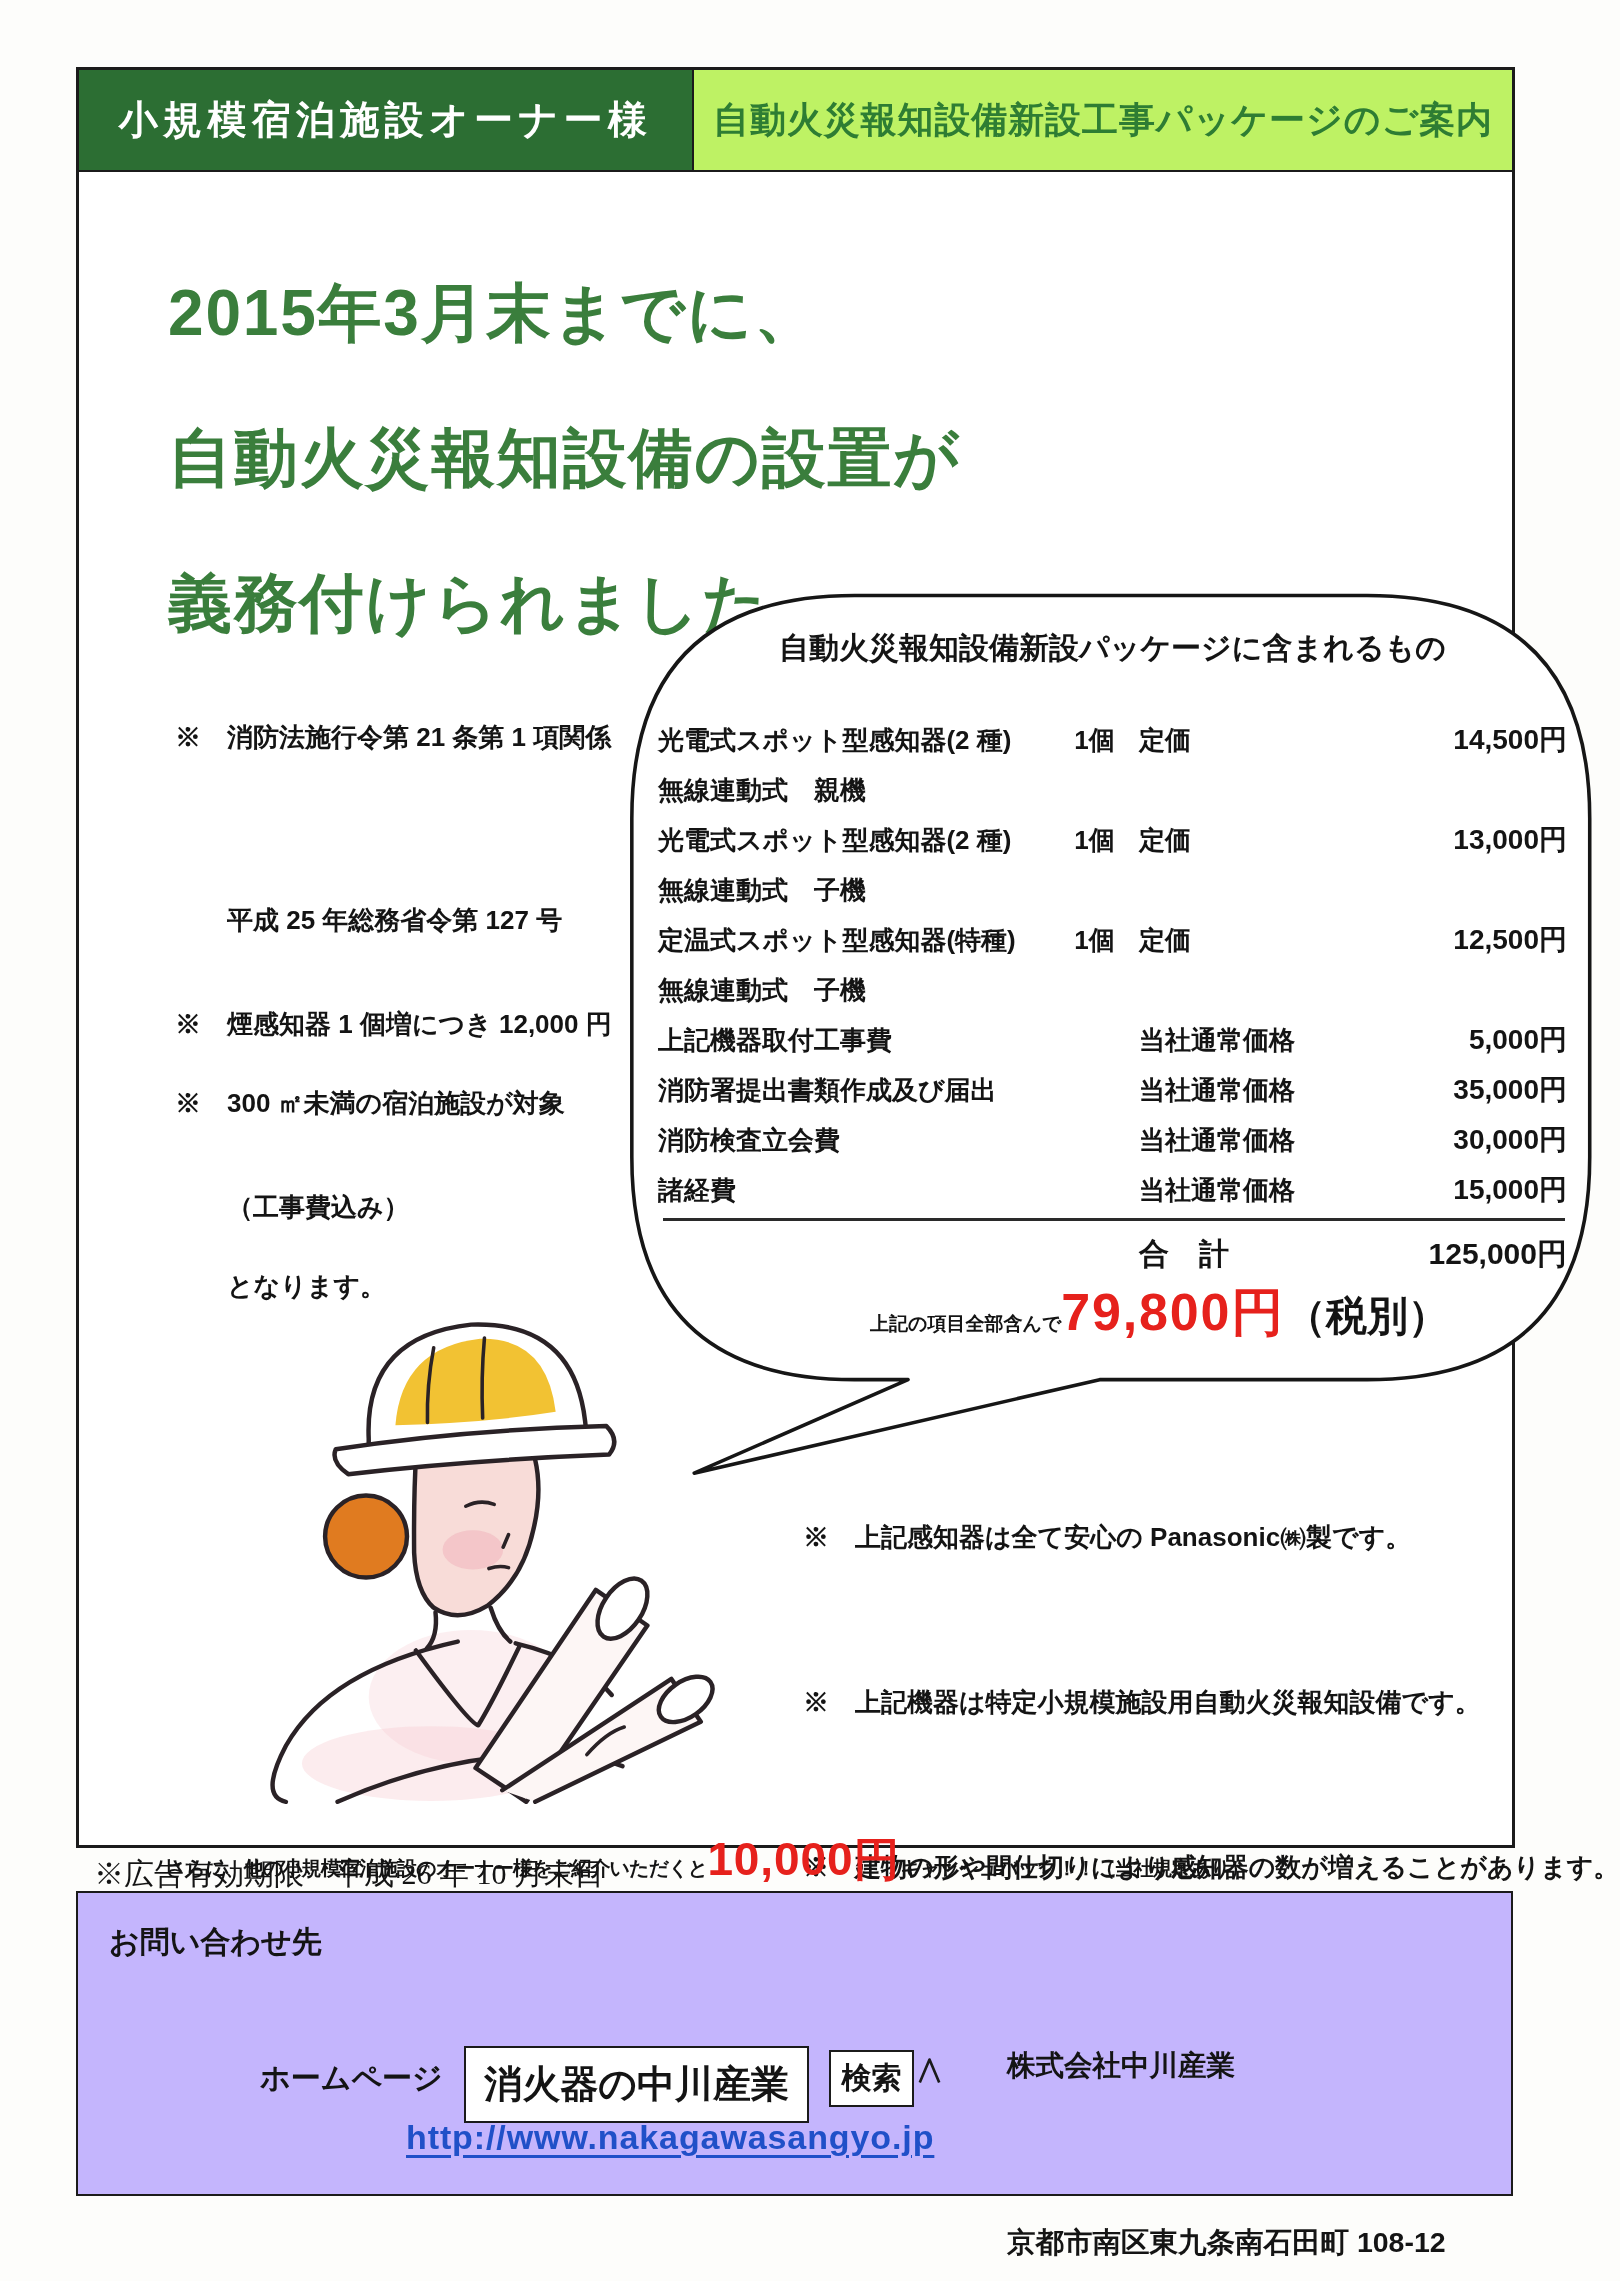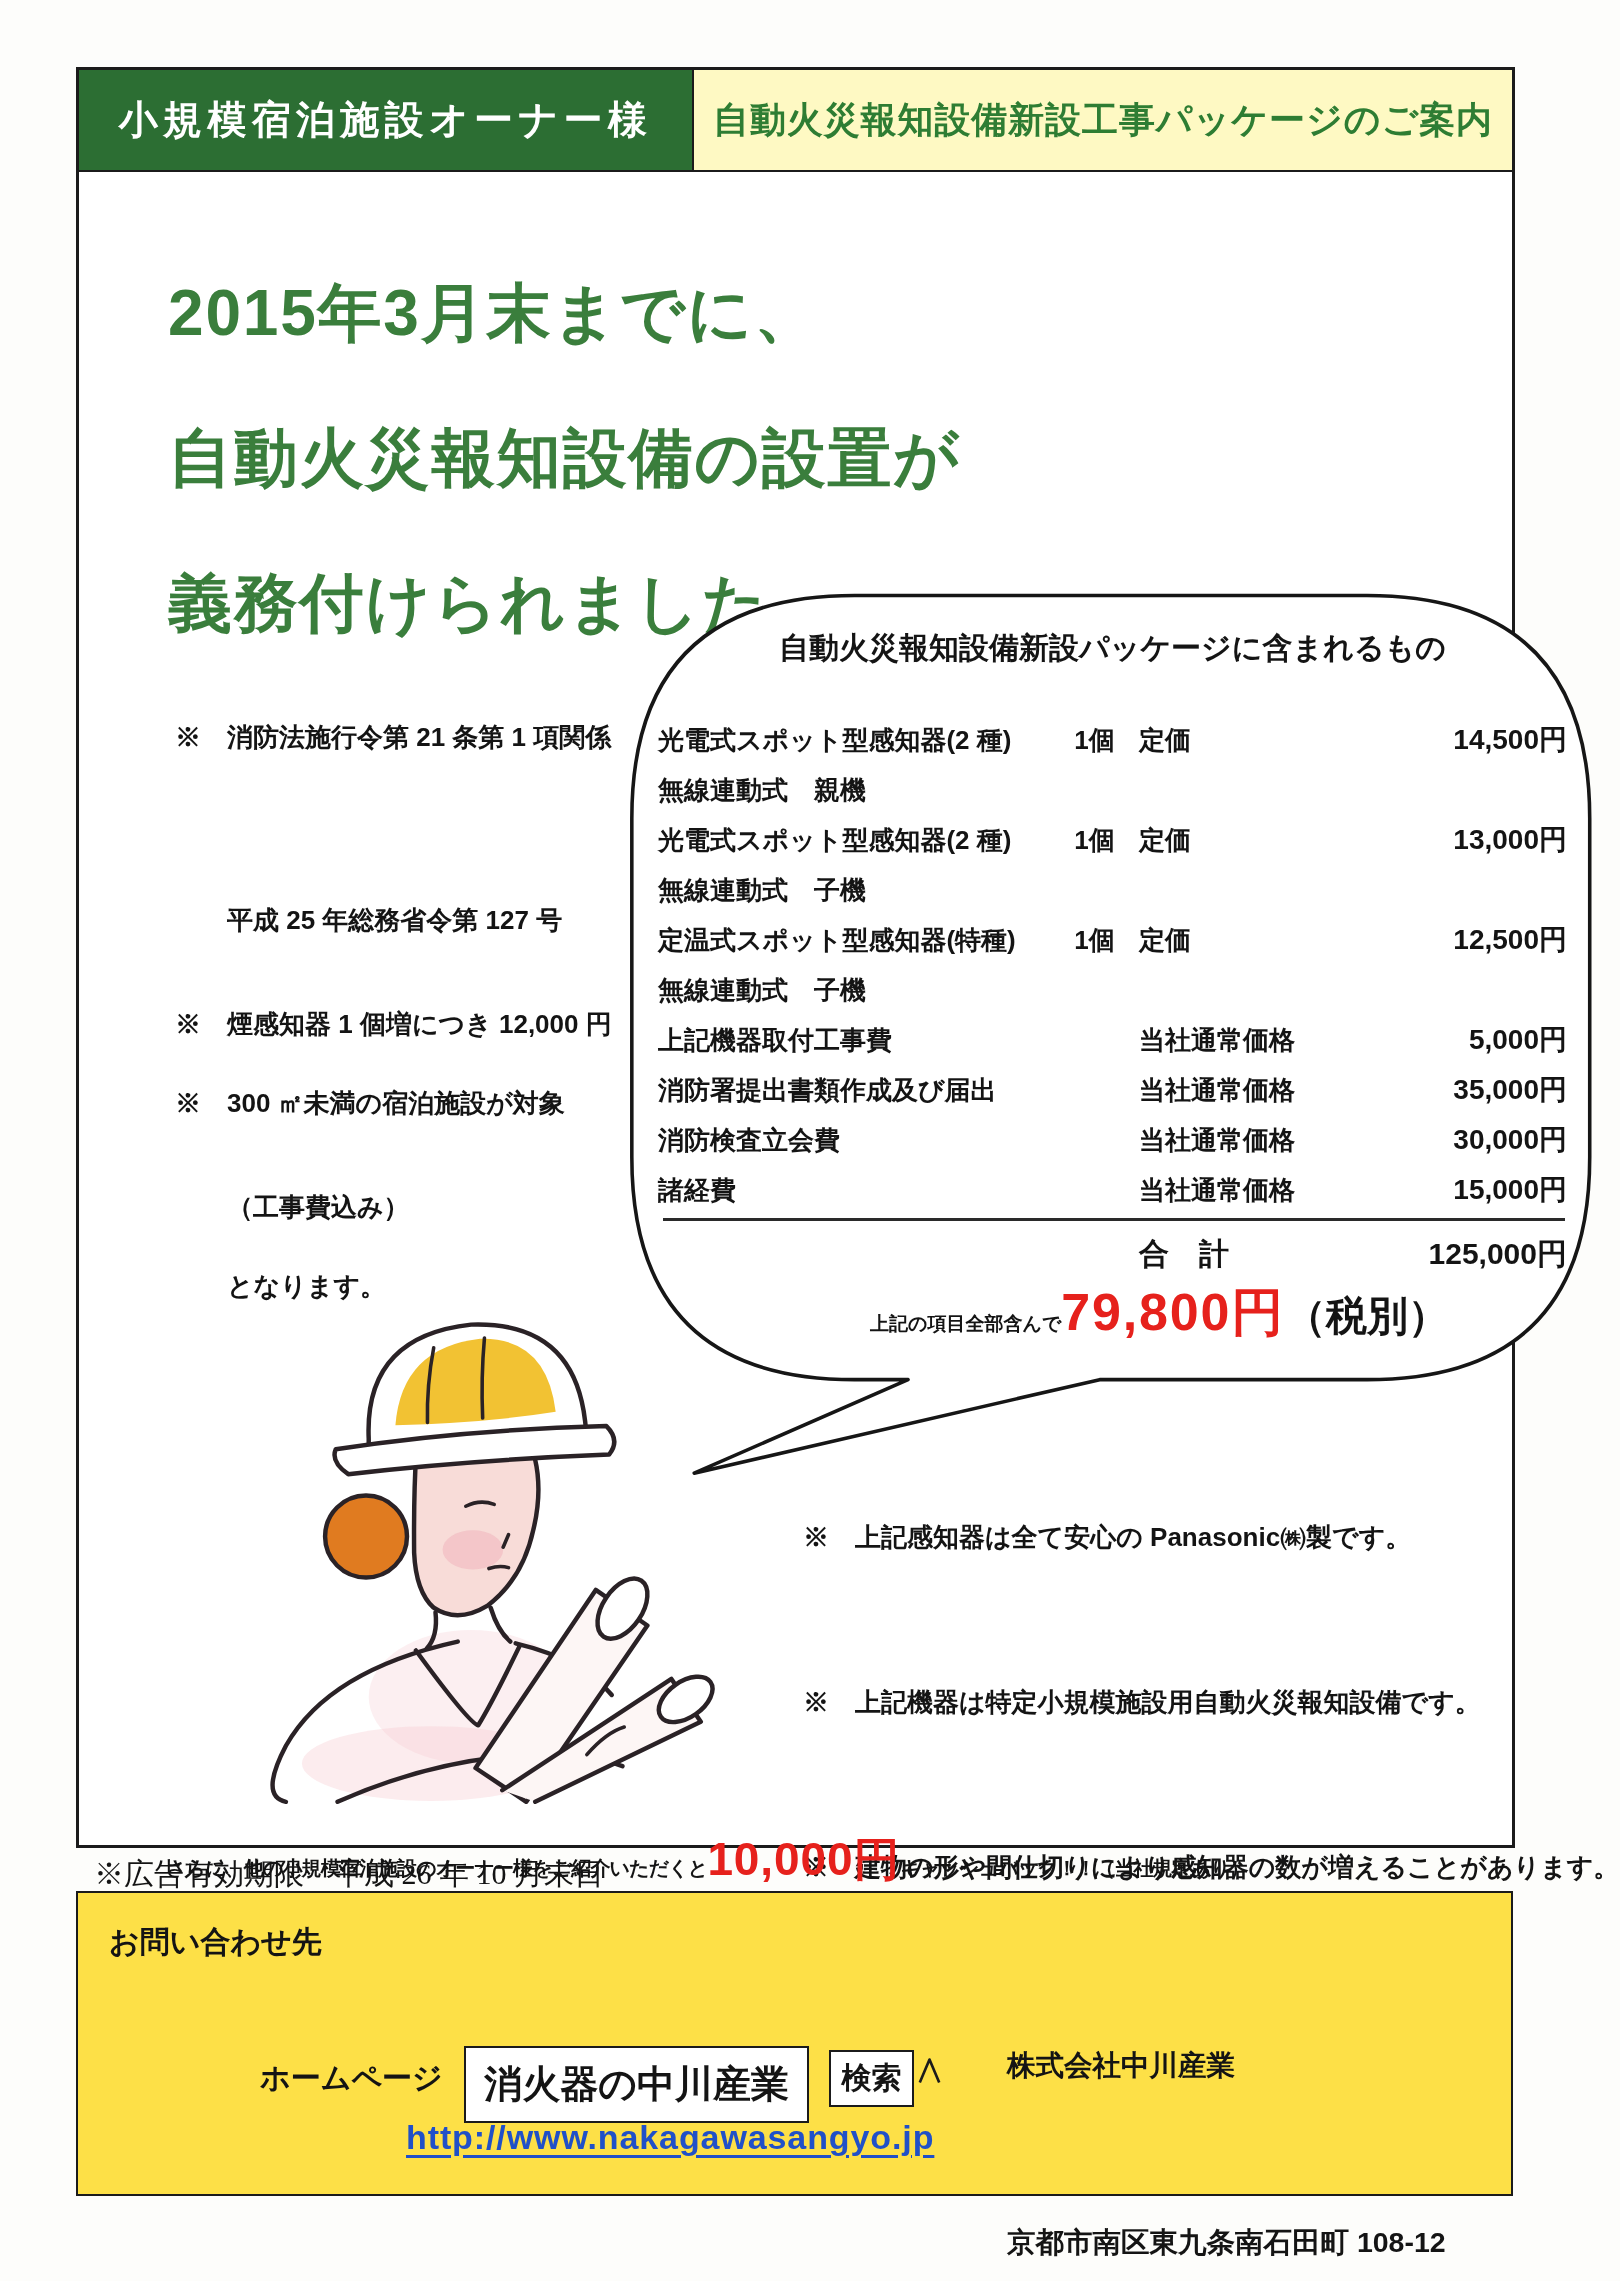--- a/index.html
+++ b/index.html
@@ -3,21 +3,21 @@
 <meta charset="utf-8">
 <style>
   html,body{margin:0;padding:0;background:#e8e8e6;}
   .page{position:relative;width:1620px;height:2281px;background:#fdfdfb;overflow:hidden;
         font-family:"Liberation Sans",sans-serif;color:#141414;}
   
   .main-box{position:absolute;left:76px;top:67px;width:1433px;height:1775px;border:3.6px solid #1b1b1b;background:#fff;}
   .hdr{position:absolute;left:0;top:0;width:100%;height:100px;display:flex;border-bottom:2.7px solid #1b1b1b;}
   .hdr-left{width:613px;background:#2c6e33;color:#fff;display:flex;align-items:center;justify-content:center;
             font-size:39px;font-weight:bold;letter-spacing:5.3px;border-right:2.7px solid #1b1b1b;}
-  .hdr-right{flex:1;background:#fef9c3;color:#2e7d33;display:flex;align-items:center;justify-content:center;
+  .hdr-right{flex:1;background:#bef264;color:#2e7d33;display:flex;align-items:center;justify-content:center;
              font-size:36px;font-weight:bold;letter-spacing:0.9px;}
   .title{position:absolute;left:89px;top:171px;font-size:64px;line-height:145px;font-weight:bold;color:#3a7e3c;letter-spacing:1.8px;}
   .notes{font-size:26px;font-weight:bold;line-height:61px;white-space:pre;}
   .ln-1{position:absolute;left:96px;top:515px;}
   .ln-2{position:absolute;left:96px;top:802px;}
   .rn{position:absolute;left:724px;top:1330px;font-size:26px;font-weight:bold;line-height:55px;white-space:pre;}
   
   .bubble-svg{position:absolute;left:535px;top:512px;}
   .bbl-title{position:absolute;left:570px;top:558px;width:927px;text-align:center;font-size:30px;font-weight:bold;}
   .tbl{position:absolute;left:579px;top:645px;width:909px;}
@@ -32,21 +32,21 @@
   .big-price{position:absolute;left:791px;top:1208px;display:flex;align-items:baseline;white-space:nowrap;}
   .big-price .pre{font-size:19px;font-weight:bold;}
   .big-price .amt{font-size:52px;font-weight:bold;color:#e6211c;letter-spacing:1.8px;}
   .big-price .suf{font-size:41px;font-weight:bold;}
   
   .cashback{position:absolute;left:87px;top:1759px;display:flex;align-items:baseline;white-space:nowrap;}
   .cashback .t{font-size:20px;font-weight:bold;letter-spacing:-0.9px;}
   .cashback .amt{font-size:46px;font-weight:bold;color:#e6211c;letter-spacing:0.9px;}
   
   .validity{position:absolute;left:94px;top:1854px;font-family:"Liberation Serif",serif;font-size:30px;white-space:pre;}
-  .footer-box{position:absolute;left:76px;top:1891px;width:1433px;height:301px;border:2.7px solid #1b1b1b;background:#fde047;text-decoration:underline;}
+  .footer-box{position:absolute;left:76px;top:1891px;width:1433px;height:301px;border:2.7px solid #1b1b1b;background:#c4b5fd;text-decoration:underline;}
   .contact-heading{position:absolute;left:31px;top:28.5px;font-size:30px;font-weight:bold;}
   .hp-row{position:absolute;left:134px;top:141px;display:flex;align-items:center;}
   .hp-label{font-size:30px;font-weight:bold;margin-right:21.4px;margin-left:48px;}
   .srch-box{border:2.7px solid #1b1b1b;font-size:38px;font-weight:bold;padding:11px 18px;background:#fff;margin-top:12px;}
   .srch-btn{border:2.7px solid #1b1b1b;font-size:30px;font-weight:bold;padding:6.2px 10.7px;background:#fff;margin-left:19.6px;}
   .cursor{margin-left:1.8px;margin-top:-16px;}
   .url{position:absolute;left:328px;top:225px;font-size:34px;font-weight:bold;color:#2050c8;
        text-decoration:underline;text-underline-offset:6.2px;letter-spacing:0.9px;}
   .company-col{position:absolute;left:929px;top:25px;font-size:28.5px;font-weight:bold;line-height:59px;white-space:pre;}
   .worker{position:absolute;left:125px;top:1199px;}

